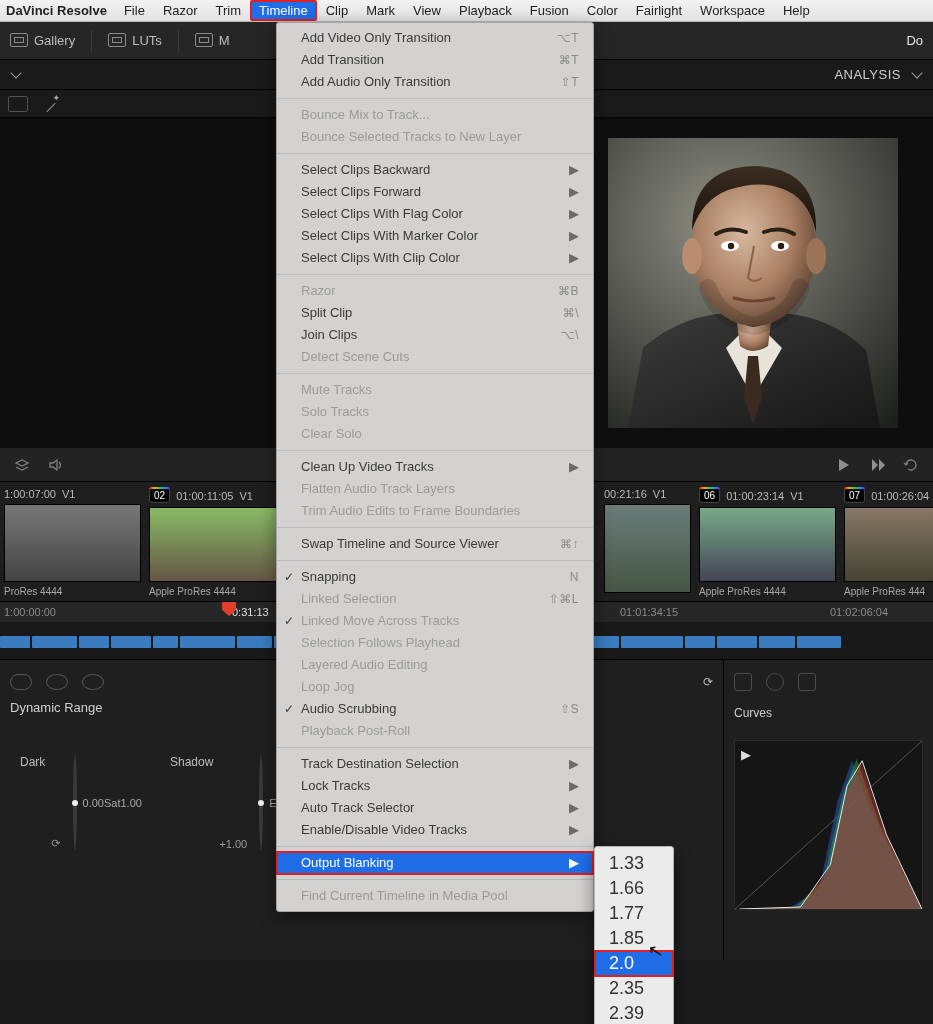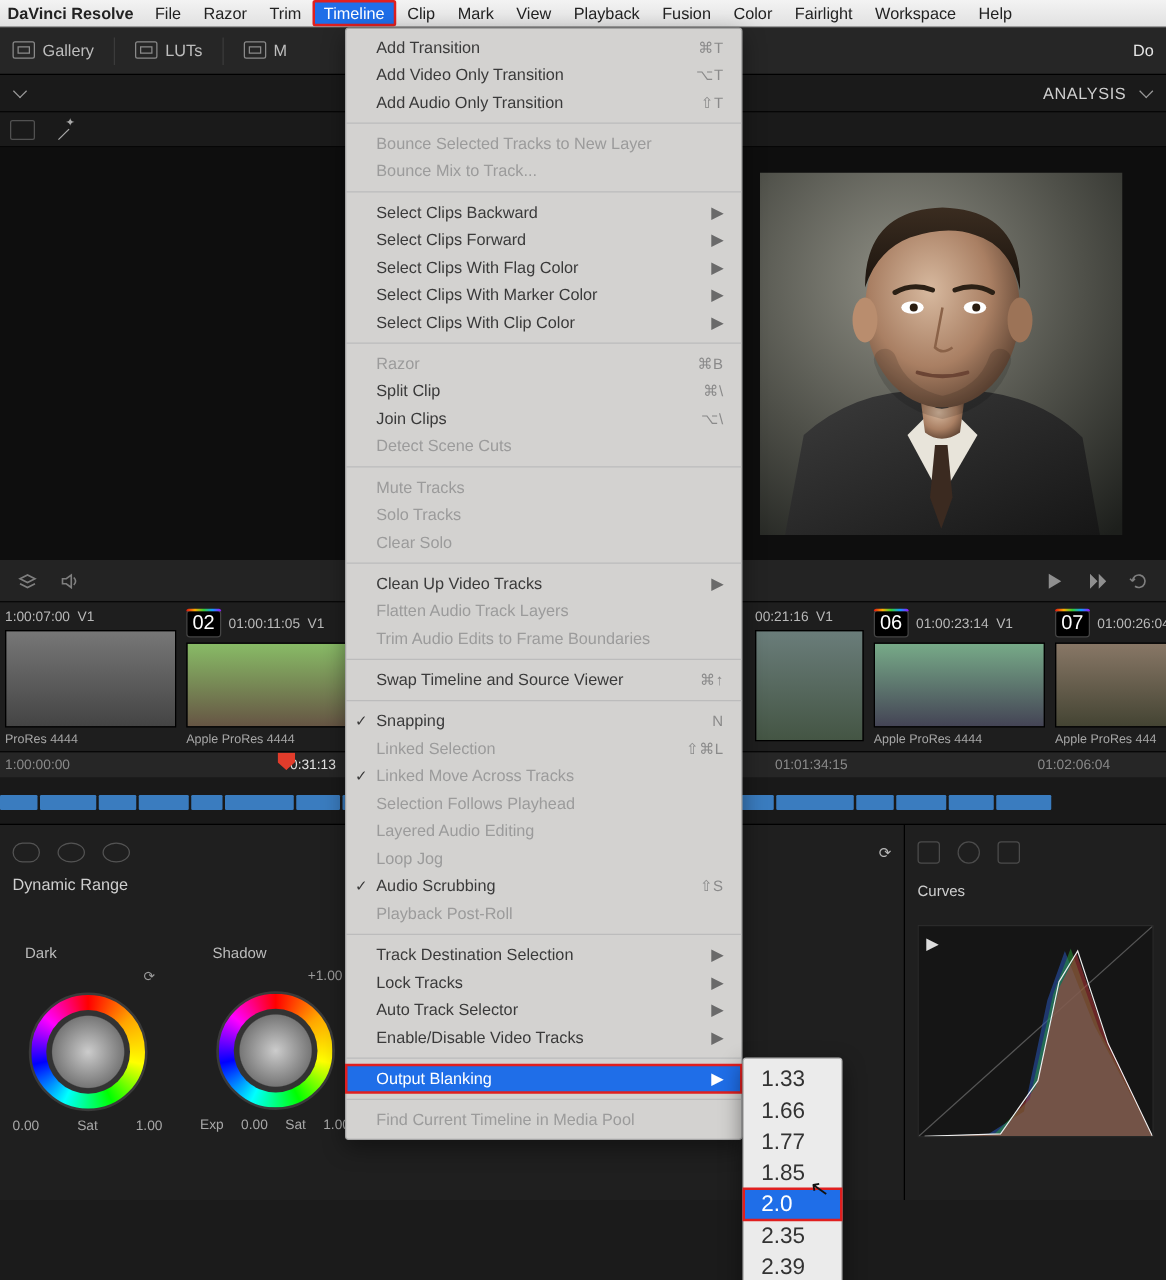--- a/index.html
+++ b/index.html
@@ -94,42 +94,42 @@
 
   
   .transport{height:34px;background:#232323;display:flex;align-items:center;gap:18px;padding:0 14px;border-bottom:1px solid #000;}
   .transport .ico{width:16px;height:16px;opacity:.7;}
   .transport .push{margin-left:auto;}
 
   
   .filmstrip{height:120px;background:#1e1e1e;display:flex;overflow:hidden;border-bottom:1px solid #000;}
   .thumb{width:145px;min-width:145px;padding:6px 4px 4px 4px;display:flex;flex-direction:column;gap:4px;}
   .thumb .meta{display:flex;align-items:center;gap:6px;font-size:11px;color:#b9b9b9;}
-  .thumb .badge{background:#000;color:#fff;border:1px solid #444;border-radius:3px;padding:1px 4px;font-size:16px;position:relative;}
+  .thumb .badge{background:#000;color:#fff;border:1px solid #444;border-radius:3px;padding:1px 4px;font-size:10px;position:relative;}
   .thumb .badge.active{border-color:#ff9a1a;}
   .thumb .badge::before{content:'';position:absolute;left:-1px;right:-1px;top:-2px;height:2px;background:linear-gradient(90deg,#d11,#fa0,#3c3,#19f,#91f);border-radius:2px 2px 0 0;}
   .thumb .img{flex:1;background:#555;border:1px solid #000;}
   .thumb .cap{font-size:10px;color:#a7a7a7;}
 
   
   .ruler{height:20px;background:var(--ruler-bg);display:flex;align-items:center;font-size:11px;color:#8a8a8a;position:relative;}
   .ruler .tc{position:absolute;}
   .playhead{position:absolute;top:0;left:222px;width:14px;height:14px;background:#e23c2b;clip-path:polygon(0 0,100% 0,100% 55%,50% 100%,0 55%);}
   .playhead::after{content:'';position:absolute;left:50%;top:12px;width:1px;height:40px;background:#e23c2b;}
   .track{height:38px;background:#191919;position:relative;border-bottom:1px solid #000;}
   .clips{position:absolute;inset:4px 0;display:flex;gap:2px;}
   .clip{height:12px;margin-top:10px;background:#3a7cbf;border-radius:1px;}
 
   
   .panels{display:flex;height:300px;background:#1f1f1f;}
   .wheelpanel{flex:1;padding:8px 10px;}
   .wheelpanel .titlebar{display:flex;align-items:center;gap:14px;height:28px;color:#b7b7b7;font-size:12px;}
   .wheelpanel .titlebar .picon{width:22px;height:16px;border:1px solid #777;border-radius:10px;opacity:.6;}
   .wheels{display:flex;gap:30px;margin-top:40px;}
-  .wheel{width:120px;display:flex;flex-direction:column;align-items:center;gap:6px;}
+  .wheel{width:120px;display:flex;flex-direction:row;align-items:center;gap:6px;}
   .wheel .name{font-size:12px;color:#bcbcbc;align-self:flex-start;margin-left:10px;}
   .cwheel{width:95px;height:95px;border-radius:50%;background:conic-gradient(red,orange,yellow,lime,cyan,blue,magenta,red);position:relative;border:2px solid #3a3a3a;}
   .cwheel::after{content:'';position:absolute;inset:12px;border-radius:50%;background:radial-gradient(#ccc,#777 60%,#333 62%);}
   .dot{position:absolute;left:calc(50% - 3px);top:calc(50% - 3px);width:6px;height:6px;background:#eee;border-radius:50%;}
   .readout{display:flex;justify-content:space-between;width:120px;font-size:11px;color:#a8a8a8;}
   .readtop{font-size:11px;color:#9b9b9b;align-self:flex-end;margin-right:6px;}
 
   .curvespanel{width:210px;border-left:1px solid #000;padding:8px 10px;}
   .curvespanel .hdr{display:flex;gap:14px;align-items:center;height:28px;}
   .curvespanel .hdr .ci{width:18px;height:18px;border:1px solid #777;border-radius:3px;opacity:.5;}
@@ -467,37 +467,37 @@
         <path d="M5 170 L65 168 L95 140 L115 55 L130 18 L155 85 L200 170 Z" fill="#2aa03c" opacity=".5"></path>
         <path d="M5 170 L70 168 L100 130 L120 50 L135 22 L160 90 L200 170 Z" fill="#c23a3a" opacity=".5"></path>
         <path d="M5 170 L70 168 L102 125 L120 45 L136 20 L162 95 L200 170" fill="none" stroke="#eee" stroke-width="1"></path>
       </svg>
     </div>
   </div>
 </div>
 
 <div class="dropdown" id="dd">
     <div class="dd-item">
+      <span>Add Video Only Transition</span>
+      <span class="sc">⌥T</span>
+    </div>
+    <div class="dd-item">
       <span>Add Transition</span>
       <span class="sc">⌘T</span>
     </div>
     <div class="dd-item">
-      <span>Add Video Only Transition</span>
-      <span class="sc">⌥T</span>
-    </div>
-    <div class="dd-item">
       <span>Add Audio Only Transition</span>
       <span class="sc">⇧T</span>
     </div>
     <div class="dd-sep"></div>
     <div class="dd-item dim">
+      <span>Bounce Mix to Track...</span>
+    </div>
+    <div class="dd-item dim">
       <span>Bounce Selected Tracks to New Layer</span>
-    </div>
-    <div class="dd-item dim">
-      <span>Bounce Mix to Track...</span>
     </div>
     <div class="dd-sep"></div>
     <div class="dd-item">
       <span>Select Clips Backward</span>
       <span class="ar">▶</span>
     </div>
     <div class="dd-item">
       <span>Select Clips Forward</span>
       <span class="ar">▶</span>
     </div>

